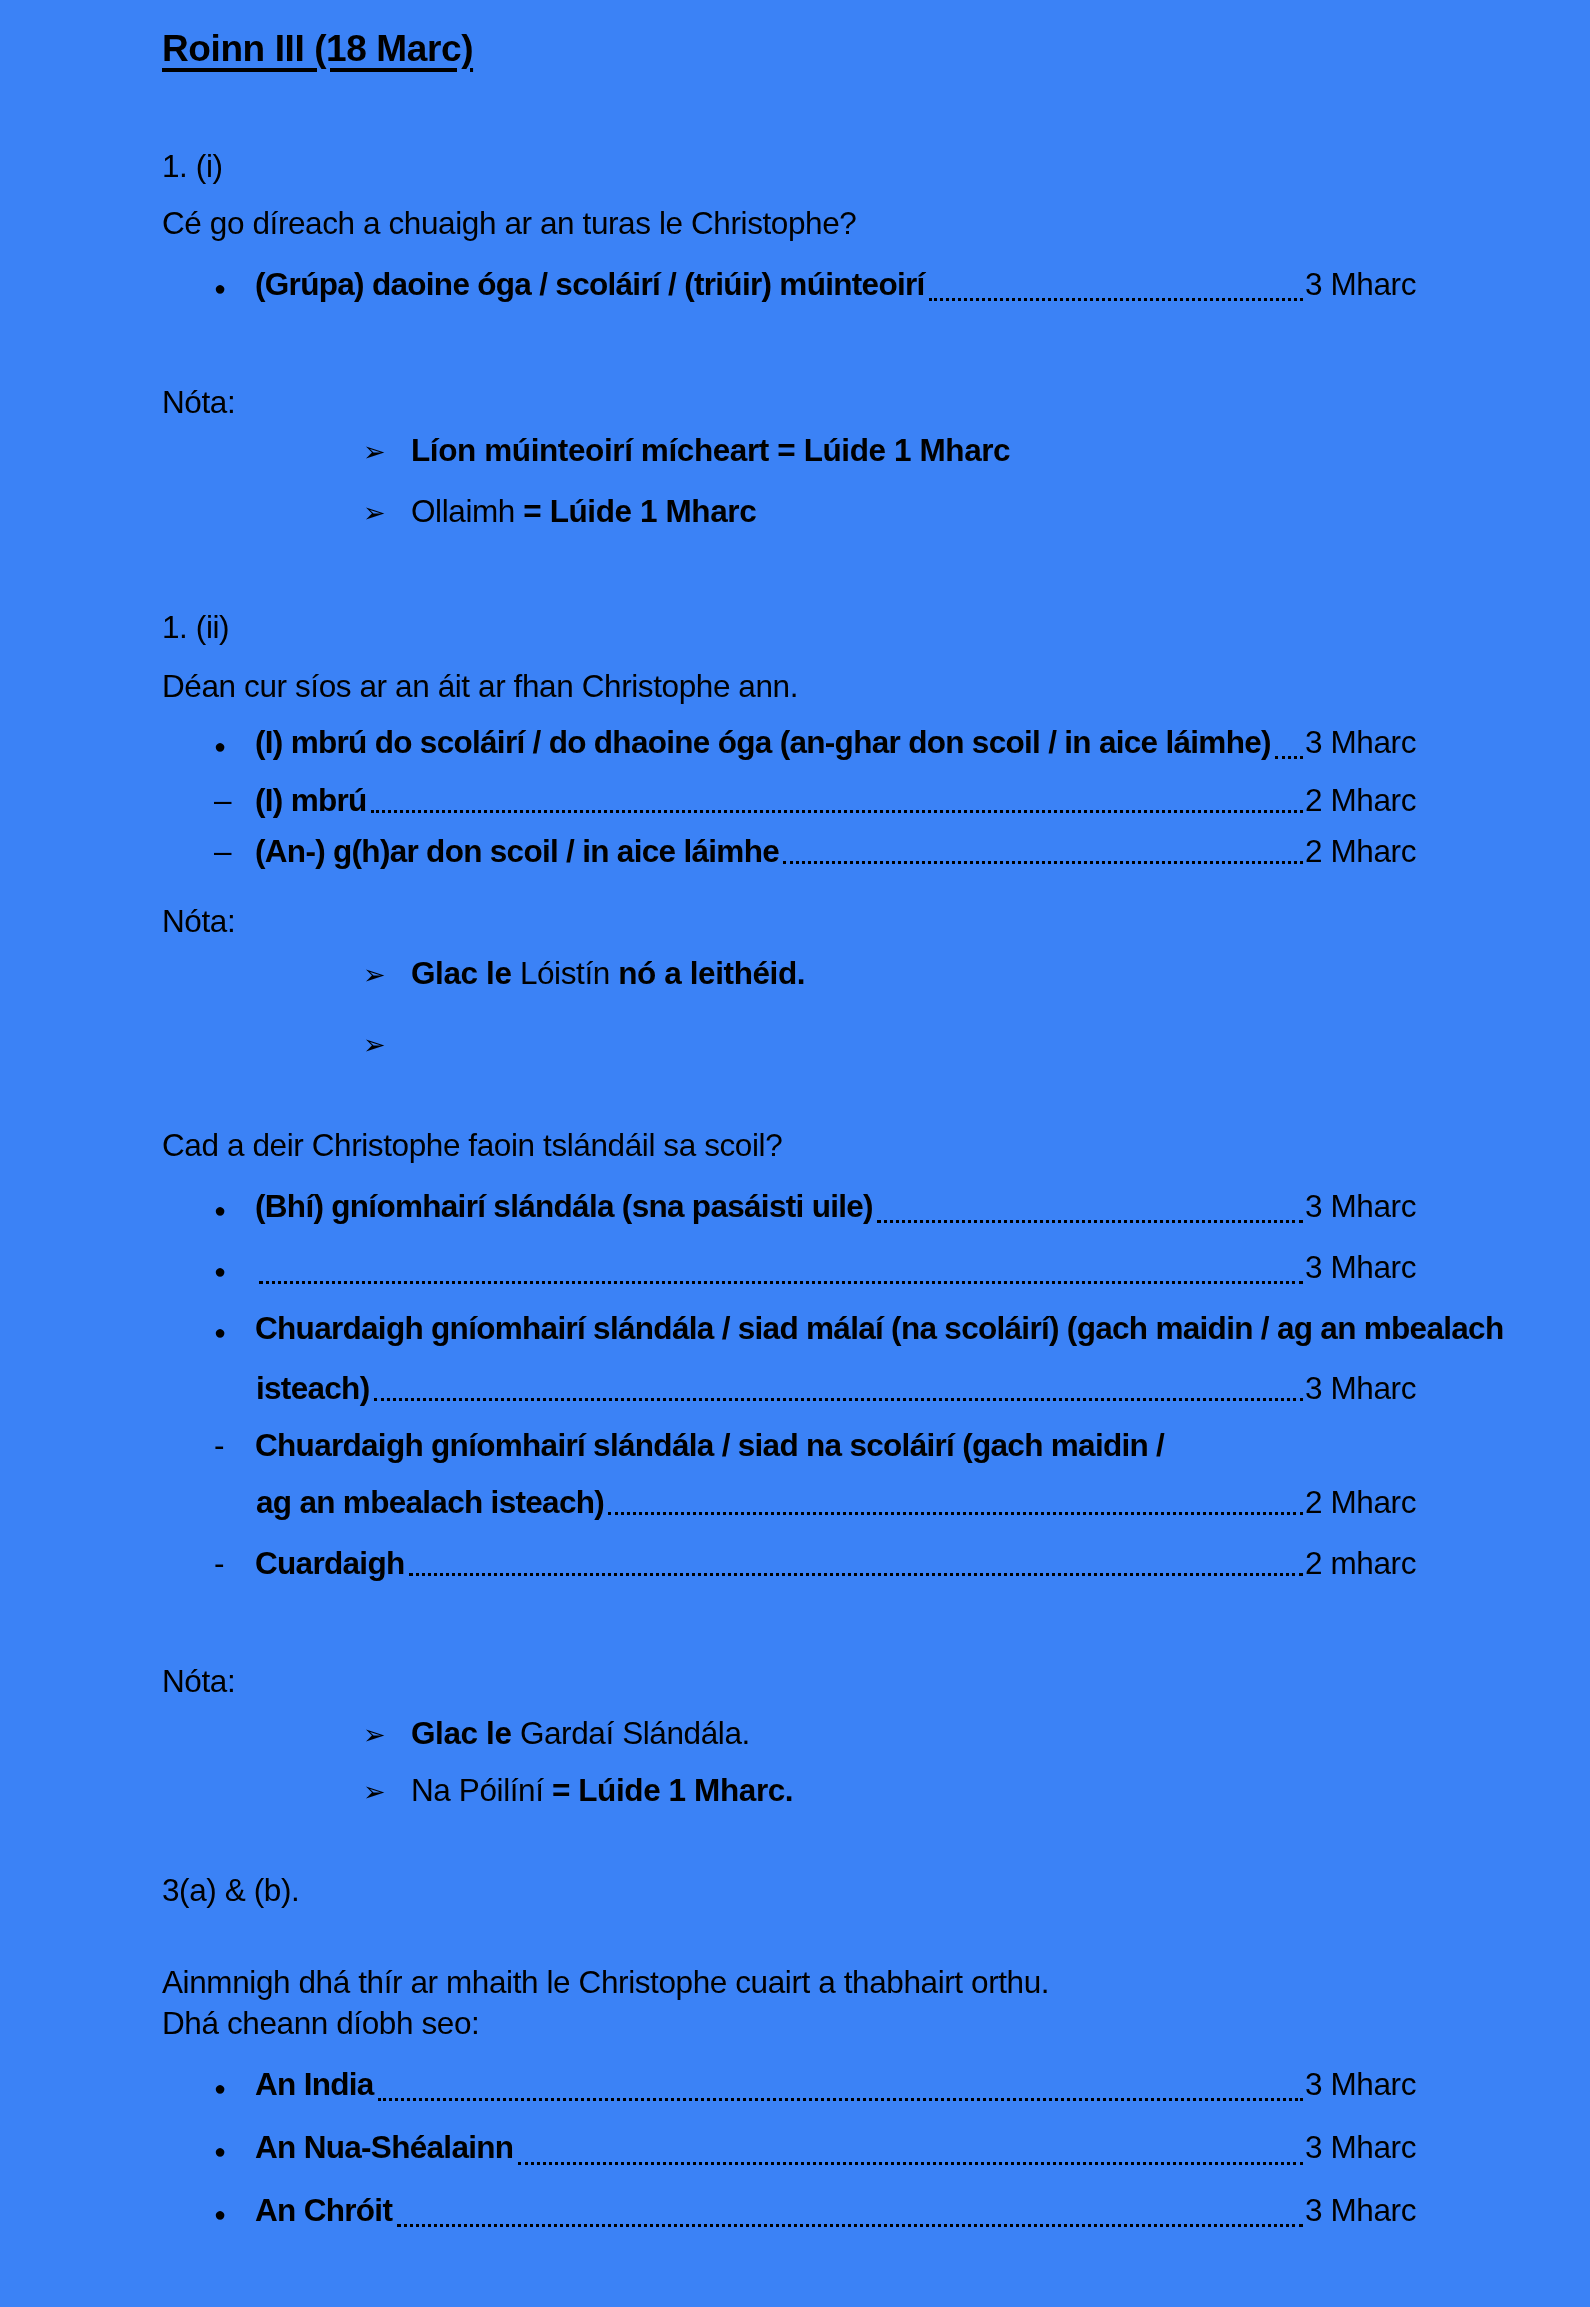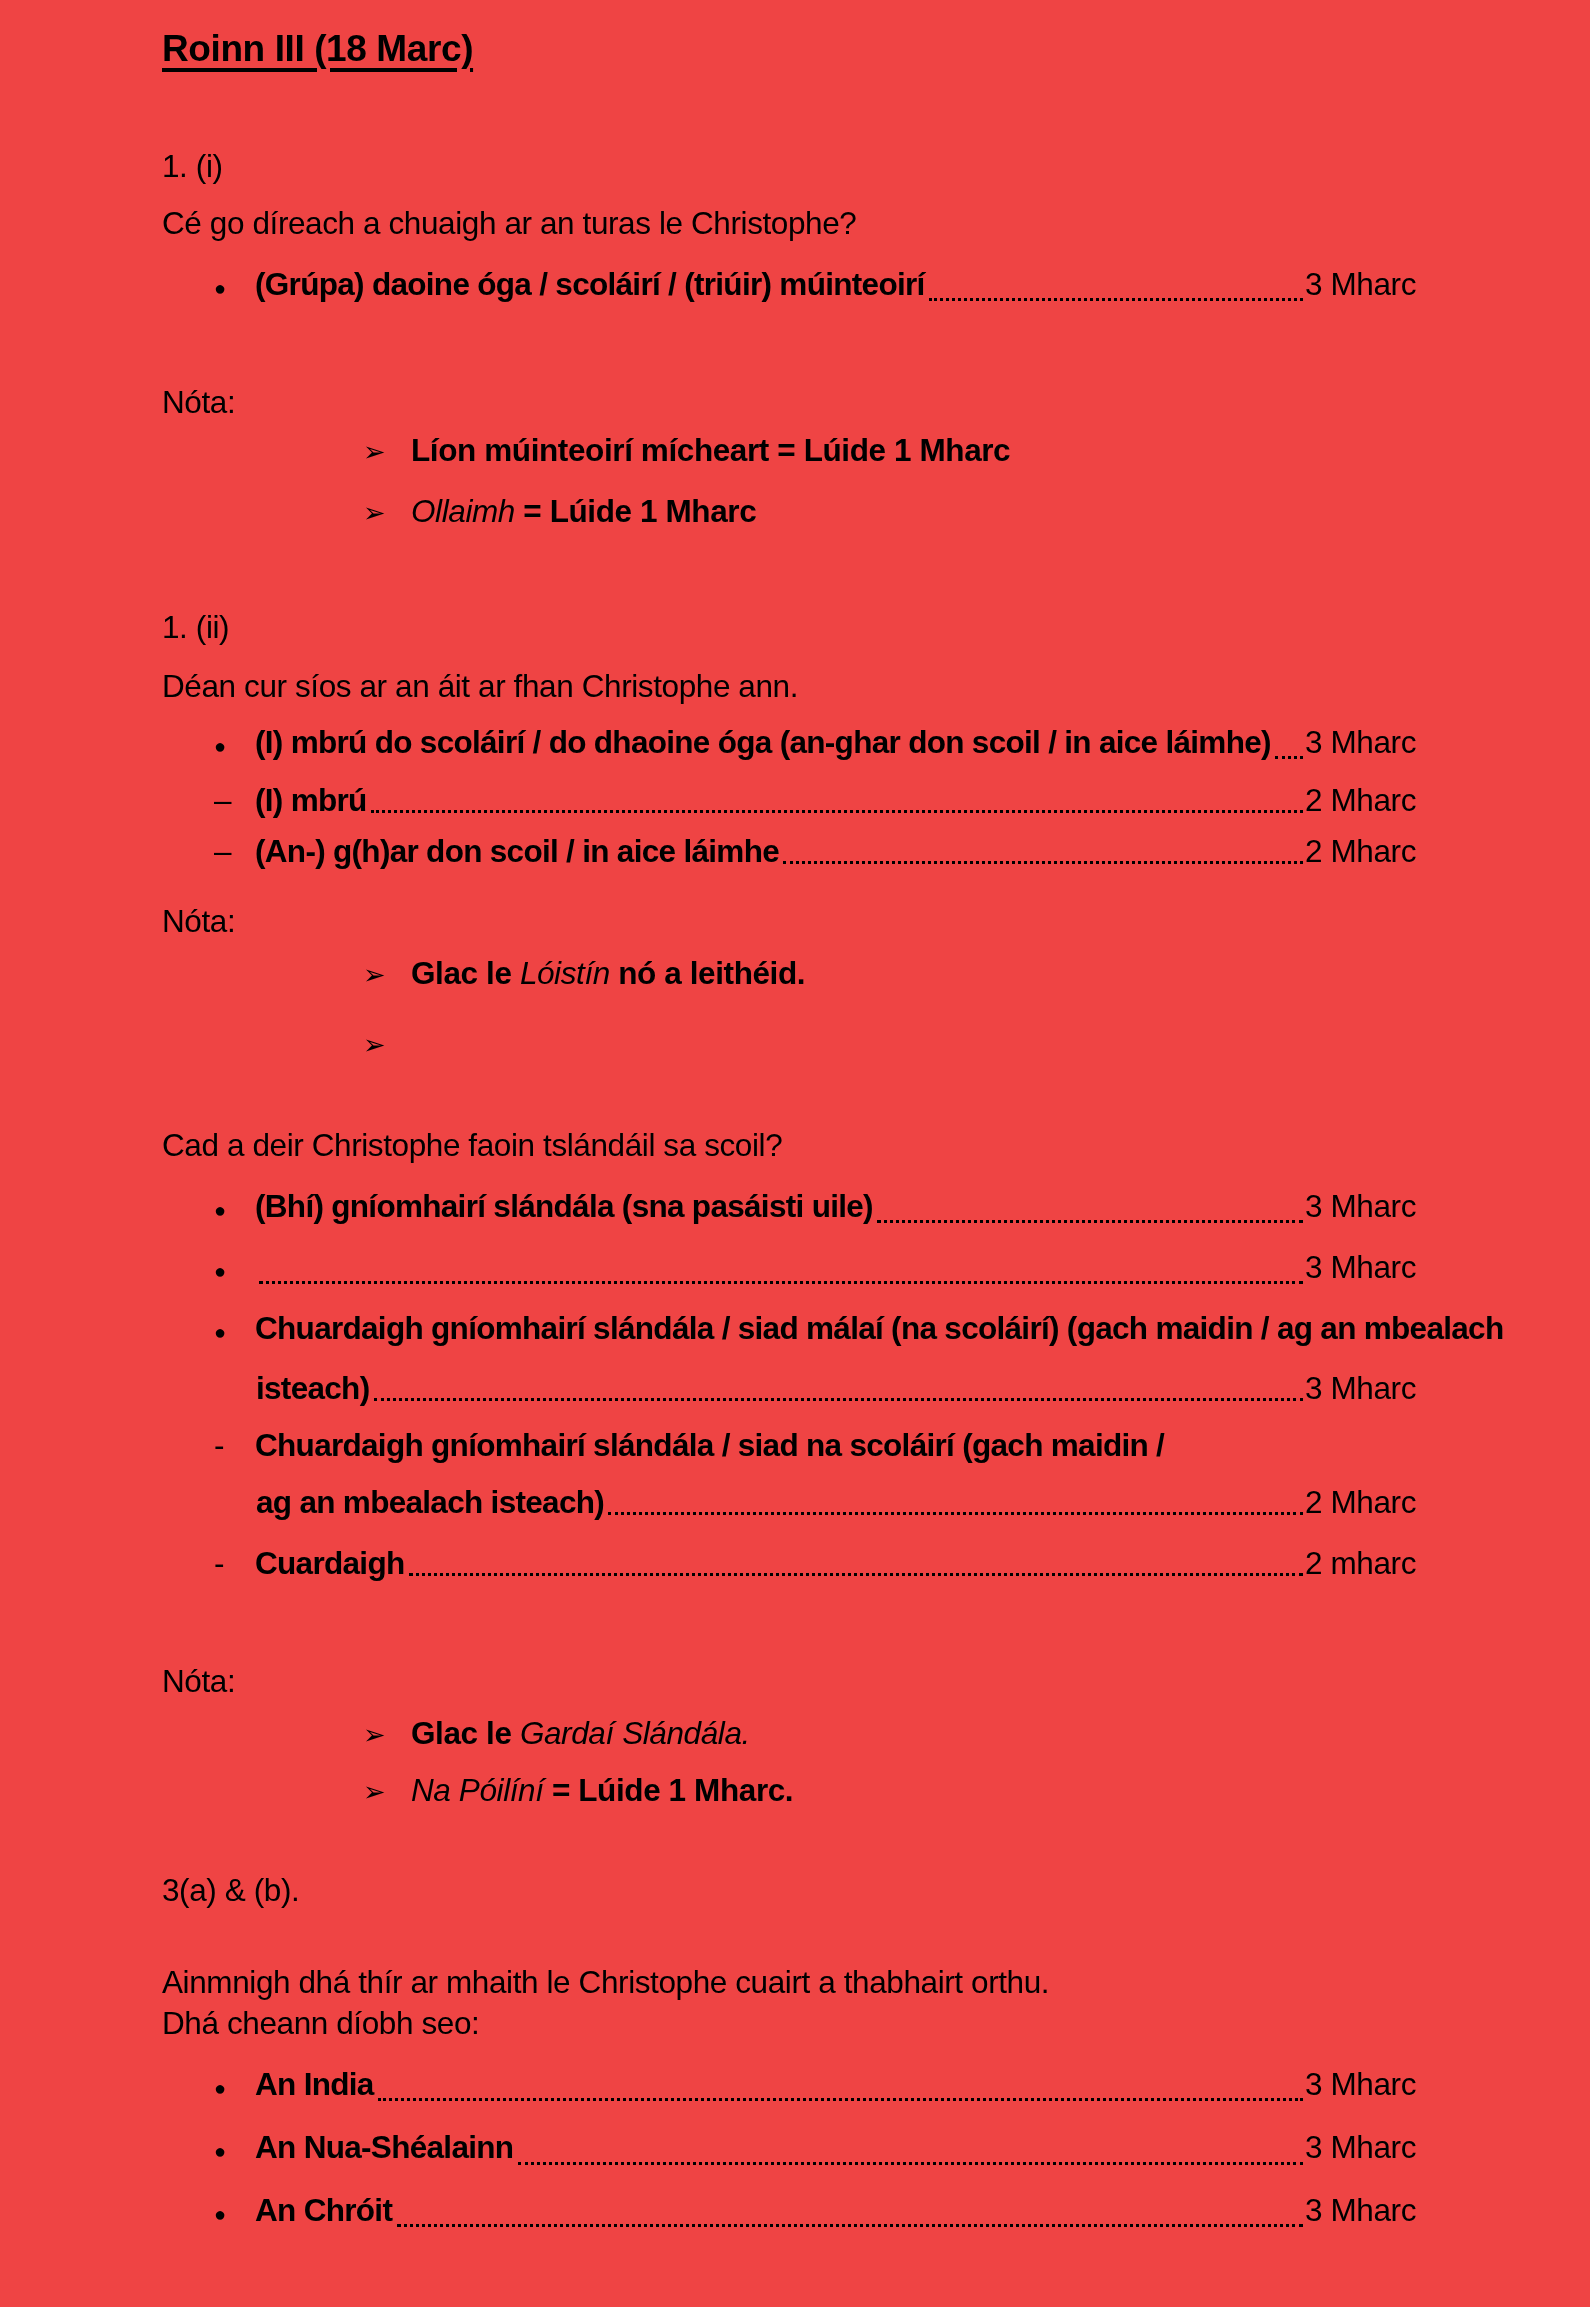--- a/index.html
+++ b/index.html
@@ -1,21 +1,21 @@
 <!DOCTYPE html>
 <html style="font-size:14px"><head>
 <meta charset="utf-8">
 <style>
   html,body{margin:0;padding:0;background:#fff;}
   body{
     width:1591px;height:2307px;
     font-family:"Liberation Sans","DejaVu Sans",sans-serif;
     color:#000;font-size:31.5px;overflow:hidden;
   }
-  .page{box-sizing:border-box;width:1591px;height:2307px;padding:26px 175px 0 162px;background:#ef4444;}
+  .page{box-sizing:border-box;width:1591px;height:2307px;padding:26px 175px 0 162px;background:#3b82f6;}
   .title-line{line-height:45px;}
   .title-text{
     font-size:37px;font-weight:700;letter-spacing:-0.4px;
     text-decoration:underline;text-decoration-thickness:3.5px;text-underline-offset:7px;
   }
   .h{font-weight:400;line-height:41px;letter-spacing:-0.4px;white-space:nowrap;}
   .q{line-height:41px;letter-spacing:-0.4px;white-space:nowrap;}
   .plain{line-height:41px;letter-spacing:-0.4px;white-space:nowrap;}
   .row{display:flex;align-items:baseline;line-height:41px;white-space:nowrap;}
   .ind1{margin-left:52px;}
@@ -26,21 +26,21 @@
   .mk-dash{font-size:31.5px;}
   .mk-arrow{flex:0 0 48px;width:48px;font-size:27px;}
   .txt{letter-spacing:-0.7px;font-weight:bold;}
   .leader{
     flex:1 1 auto;min-width:21px;
     border-bottom:3.5px dotted #000;
     align-self:flex-end;margin:0 1.7px 7.9px 4.4px;
   }
   .marks{letter-spacing:-0.4px;}
   .bd{font-weight:700;}
-  .it{font-style:italic;}
+  .it{}
   .rg{font-weight:400;font-style:normal;}
   .note-txt{letter-spacing:-0.4px;}
 </style>
 </head>
 <body>
 
 <div class="page">
 
   <div class="title-line" style="margin-bottom:73px">
     <span class="title-text">Roinn III (18 Marc)</span>

